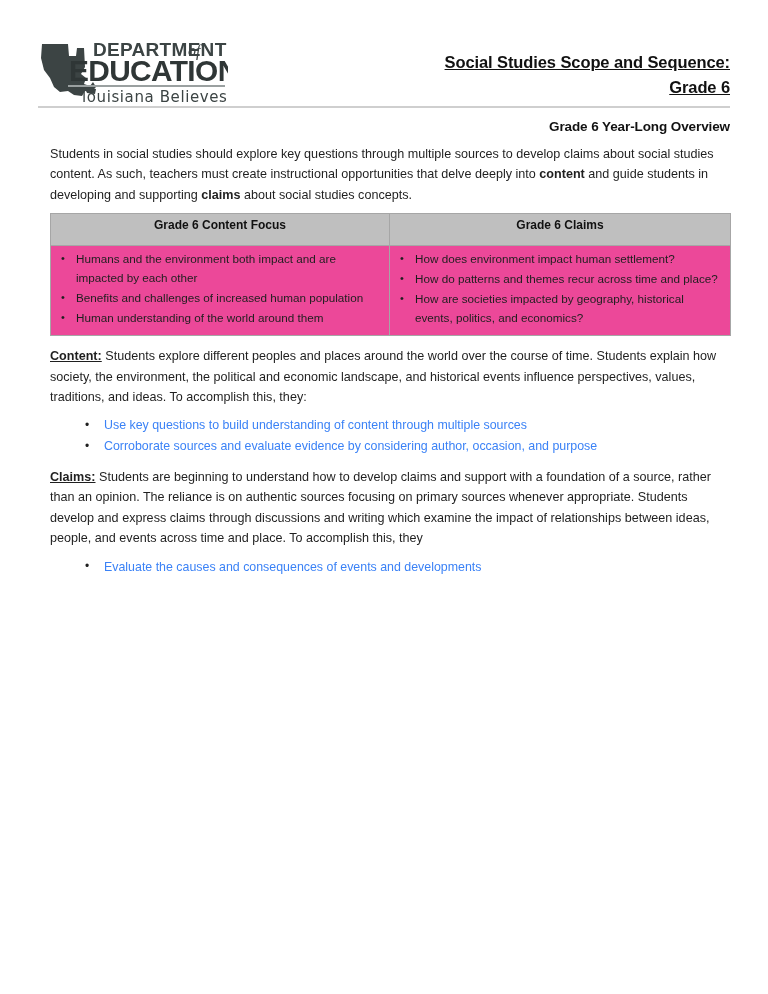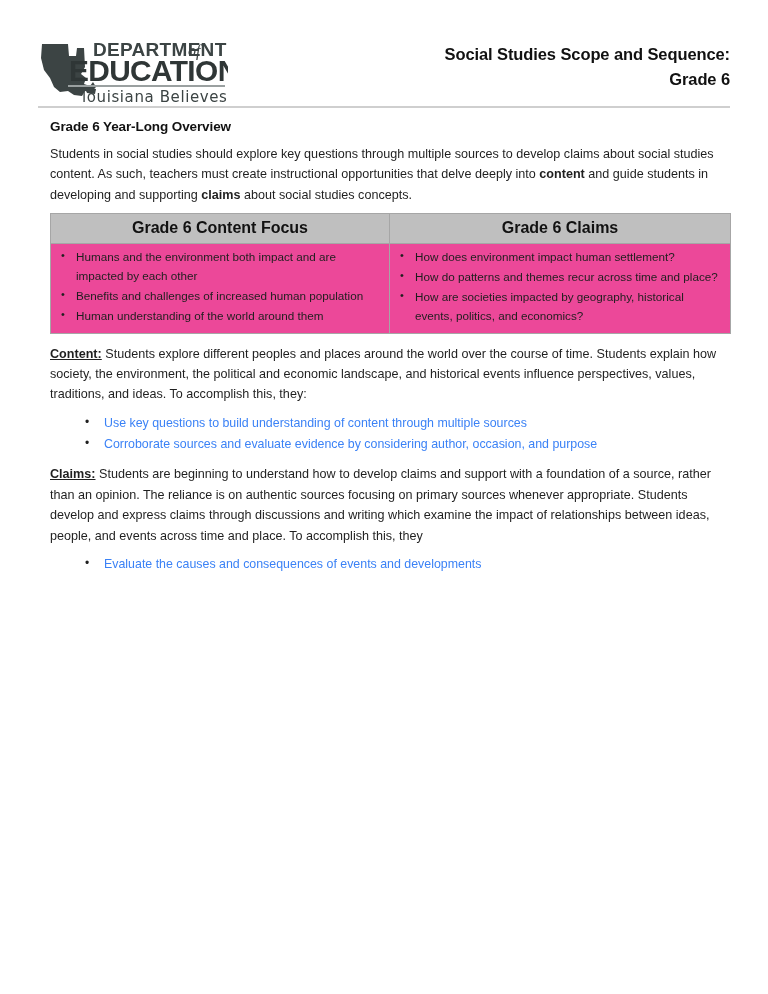--- a/index.html
+++ b/index.html
@@ -35,48 +35,49 @@
     left: 0;
     top: 4px;
     width: 190px;
     height: 74px;
   }
   .logo-svg { display: block; }
 
   .doc-title {
     position: absolute;
     right: 0;
-    top: 12px;
+    top: 20px;
     width: 470px;
     text-align: right;
     font-size: 16.5px;
     font-weight: bold;
     line-height: 1.5;
     letter-spacing: -0.1px;
     color: #111111;
+    text-decoration: underline;
   }
 
   .header-rule {
     position: absolute;
     left: 38px;
     top: 106px;
     width: 692px;
     height: 2px;
     background: #cfcfcf;
   }
 
   
   .content {
     position: absolute;
     left: 50px;
     top: 119px;
     width: 680px;
   }
   .section-title {
-    text-align: left;
+    text-align: right;
     font-size: 13.5px;
     font-weight: bold;
     color: #111111;
     margin: 0 0 10px 0;
     letter-spacing: -0.1px;
   }
   p.para {
     margin: 0 0 8px 0;
     font-size: 12.6px;
     line-height: 1.62;
@@ -93,25 +94,25 @@
   }
   table.focus-table {
     border-collapse: collapse;
     width: 680px;
     table-layout: fixed;
     border: 1px solid #a6a6a6;
   }
   table.focus-table th {
     background: #bfbfbf;
     border: 1px solid #a6a6a6;
-    font-size: 16px;
+    font-size: 12px;
     font-weight: bold;
     color: #111111;
     text-align: center;
-    padding: 3px 4px 4px 4px;
+    padding: 3px 4px 12px 4px;
     line-height: 1.35;
   }
   table.focus-table td {
     border: 1px solid #a6a6a6;
     vertical-align: top;
     padding: 4px 6px 6px 6px;
     background: #ec4899;
   }
   table.focus-table col.c1 { width: 339px; }
   table.focus-table col.c2 { width: 341px; }

